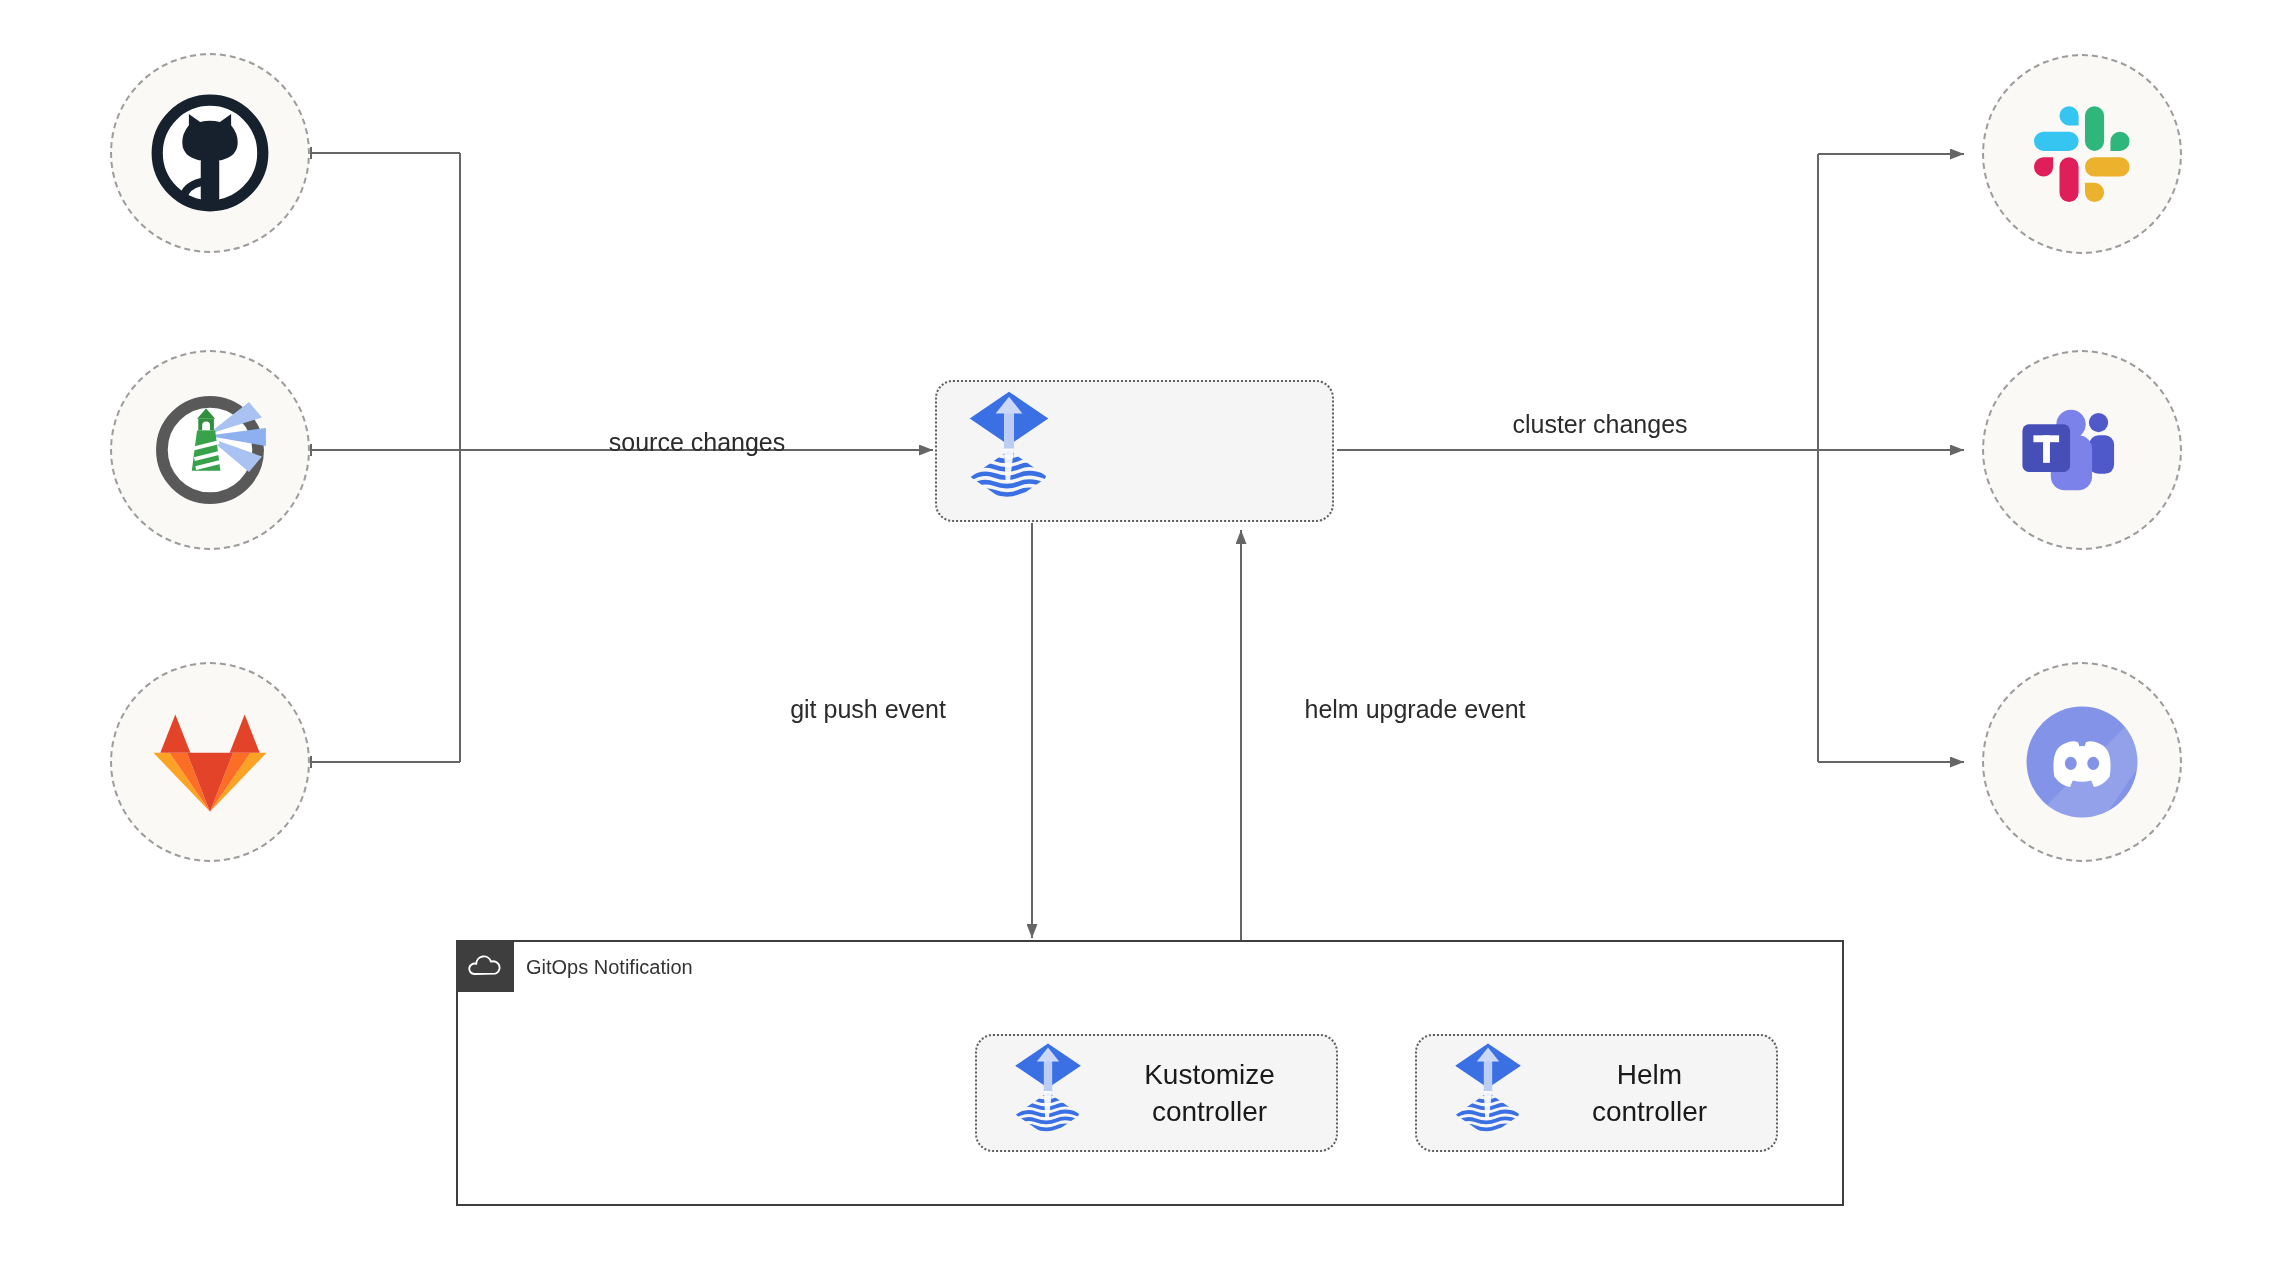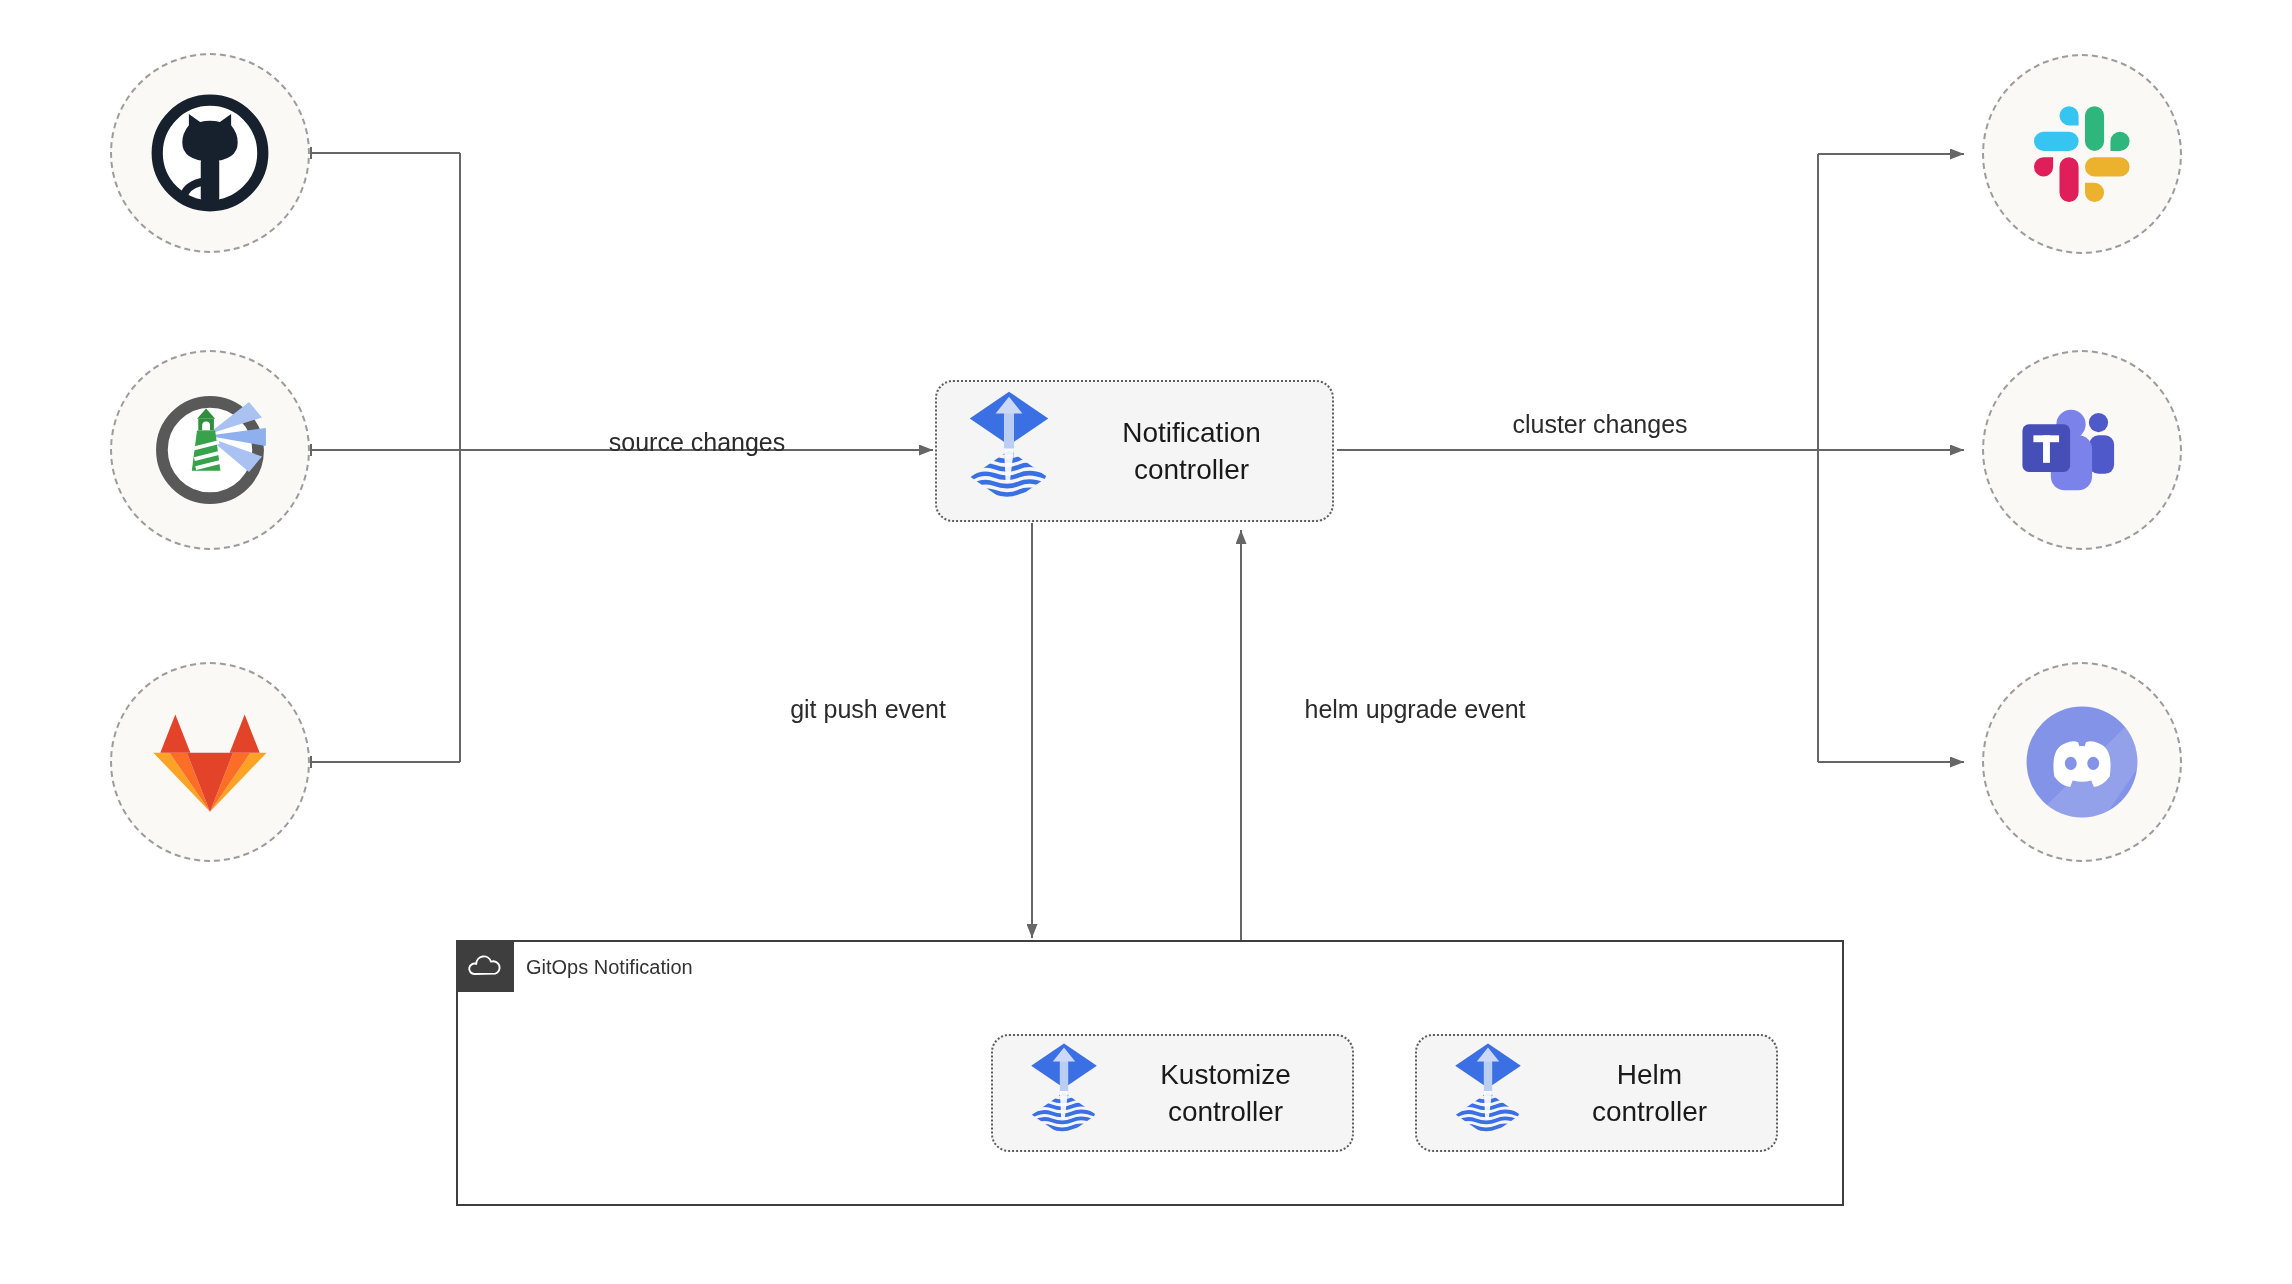--- a/index.html
+++ b/index.html
@@ -140,23 +140,20 @@
       <polygon points="30,37 70,37 50,88" fill="#e24329"></polygon>
       <polygon points="7,37 20,4 33,37" fill="#e24329"></polygon>
       <polygon points="67,37 80,4 93,37" fill="#e24329"></polygon>
     </svg>
   </div>
 
   <div class="ctrl nbox">
     <svg width="84" height="122" viewBox="0 0 100 146">
       <use href="#flux"></use>
     </svg>
-    <div class="lbl">
-      <span>Notification controller</span>
-    </div>
   </div>
 
   <div class="edge-label" style="left:697px; top:424px;margin-top:18px;">source changes</div>
   <div class="edge-label" style="left:1600px; top:424px;">cluster changes</div>
   <div class="edge-label" style="left:868px; top:709px;">git push event</div>
   <div class="edge-label" style="left:1415px; top:709px;">helm upgrade event</div>
 
   <div class="node" style="left:1982px; top:54px;">
     <svg width="96" height="96" viewBox="0 0 54 54">
       <g fill="#36c5f0">
@@ -202,21 +199,21 @@
 
   <div class="gitops">
     <div class="badge">
       <svg width="40" height="28" viewBox="0 0 50 34">
         <path d="M12 27 A6.5 6.5 0 1 1 14 14.4 A9.5 9.5 0 0 1 32.5 11.5 A7.5 7.5 0 1 1 38 26.5 Z" fill="none" stroke="#ffffff" stroke-width="2.4" stroke-linejoin="round"></path>
       </svg>
     </div>
     <div class="gtitle">GitOps Notification</div>
 
 
-    <div class="ctrl cbox" style="left:533px;">
+    <div class="ctrl cbox" style="left:517px;">
       <svg width="70" height="102" viewBox="0 0 100 146">
         <use href="#flux"></use>
       </svg>
       <div class="lbl">
         <span>Kustomize controller</span>
       </div>
     </div>
 
     <div class="ctrl cbox" style="left:957px;">
       <svg width="70" height="102" viewBox="0 0 100 146">

